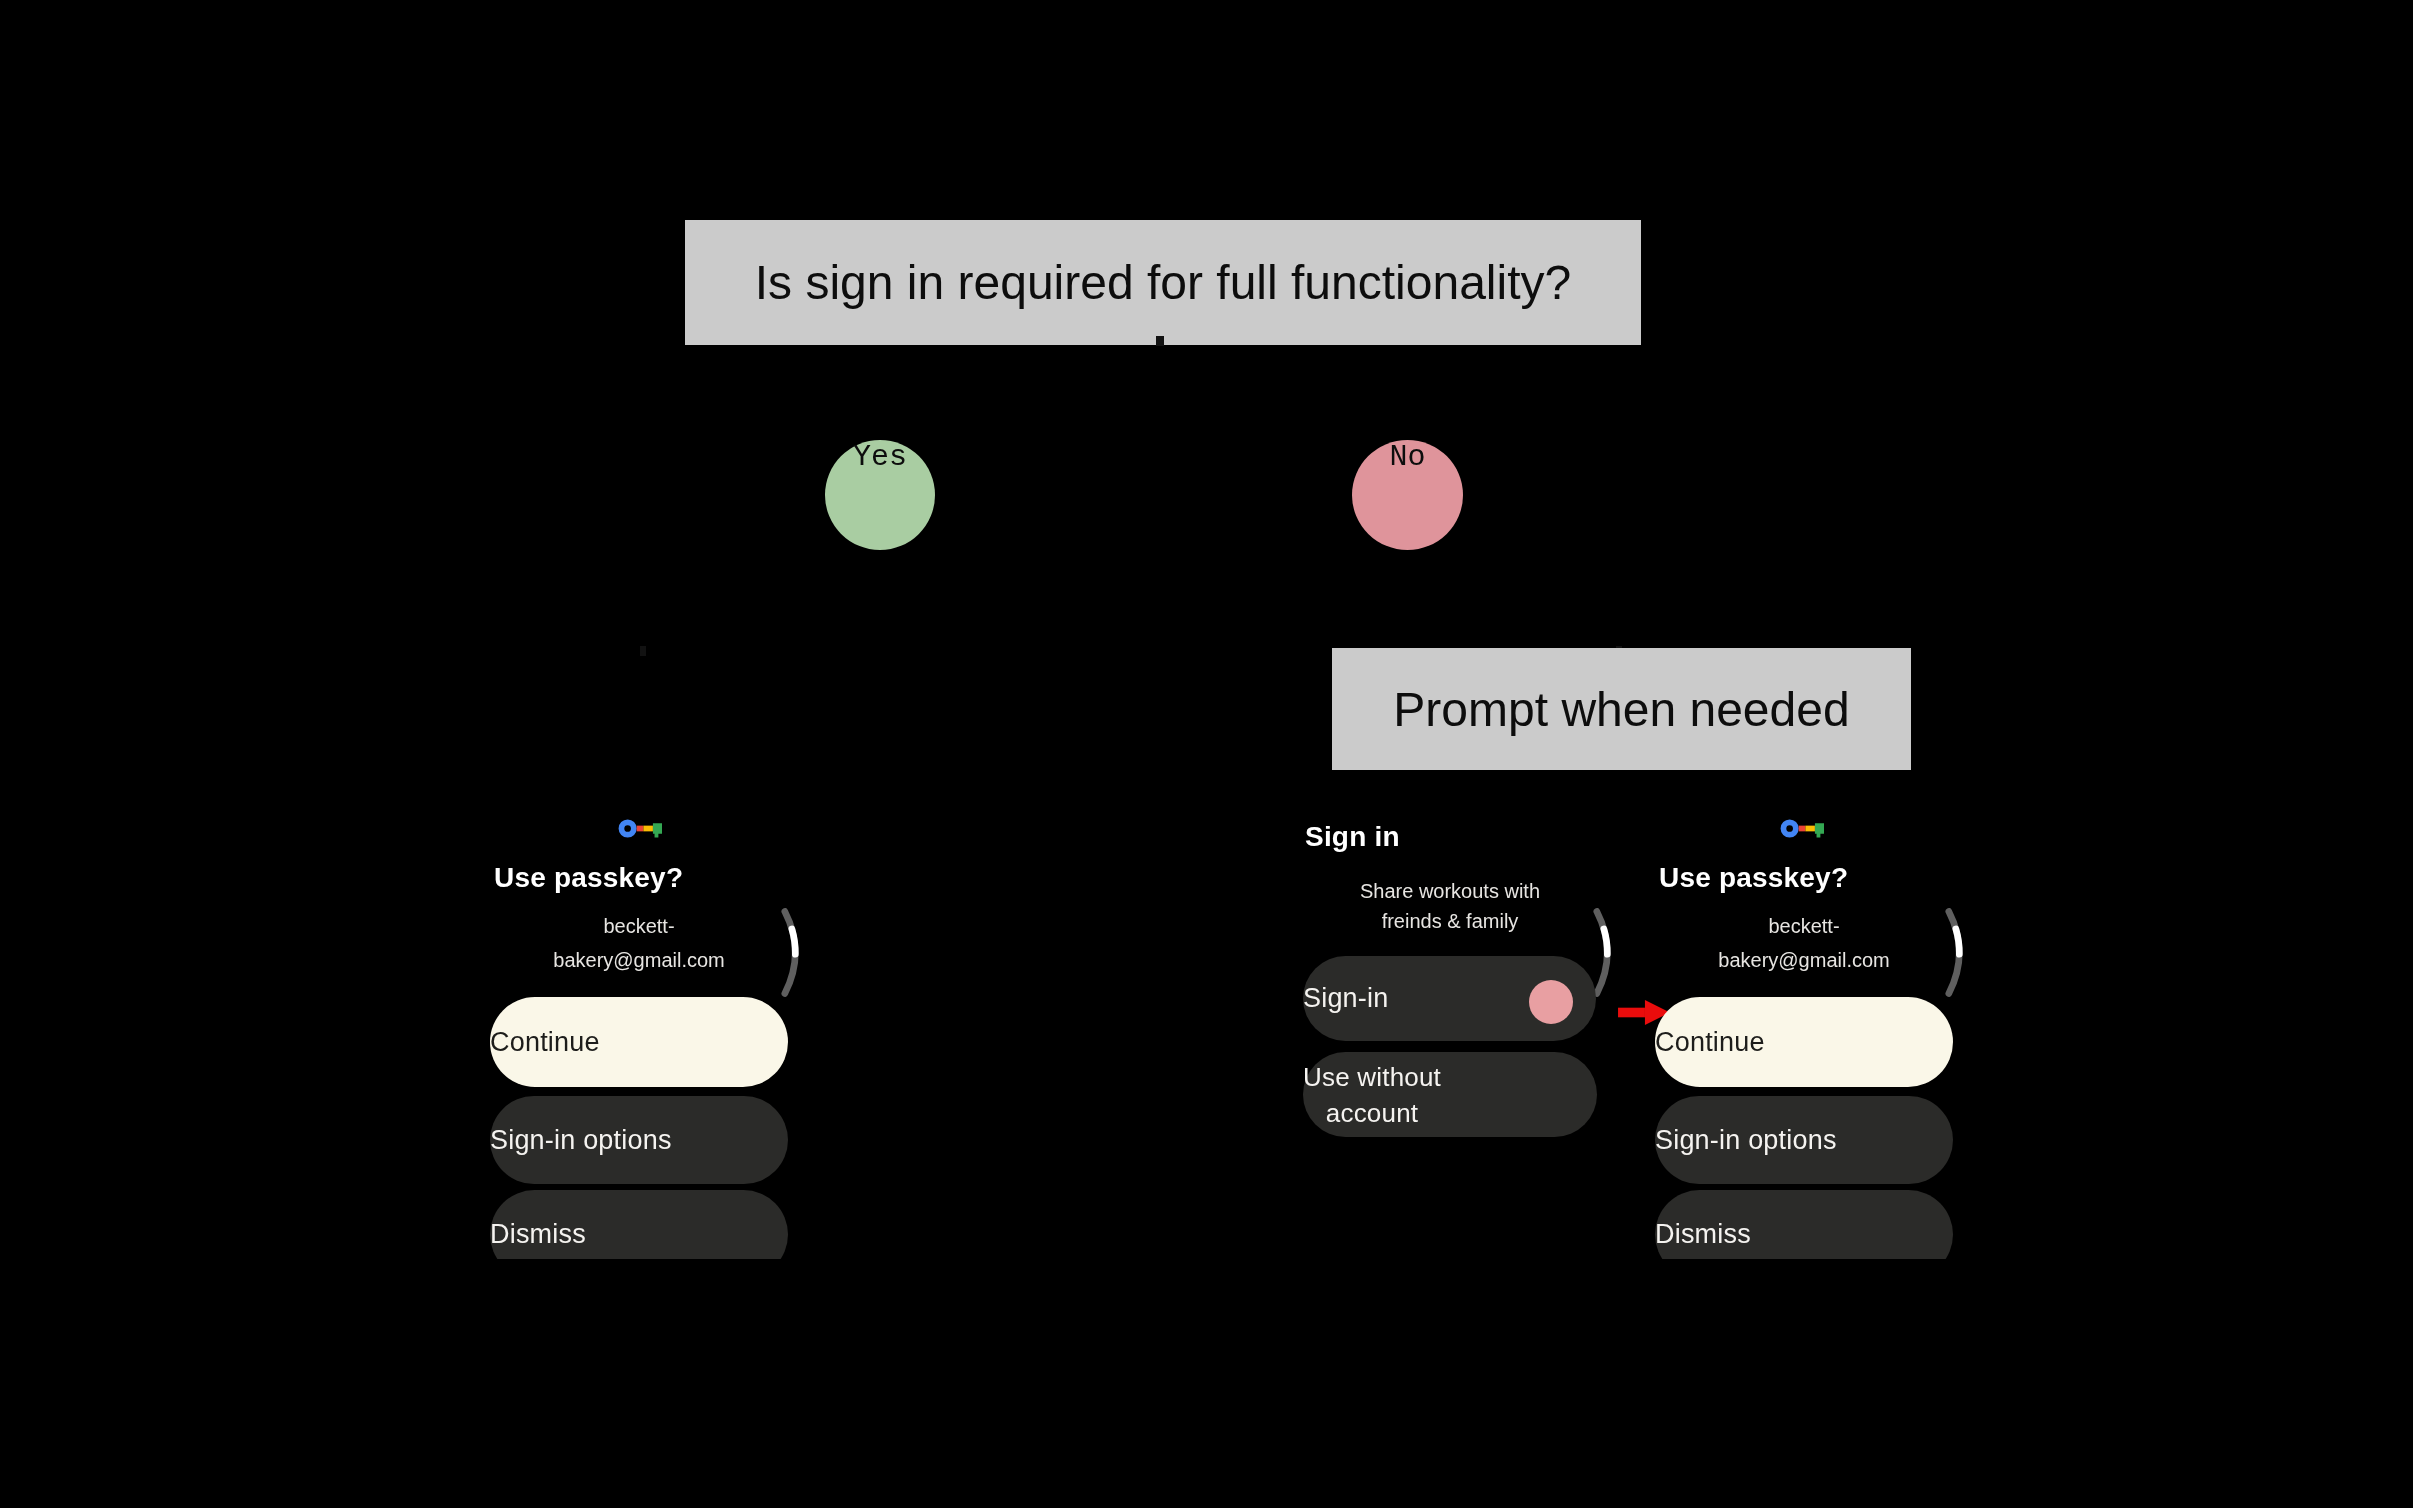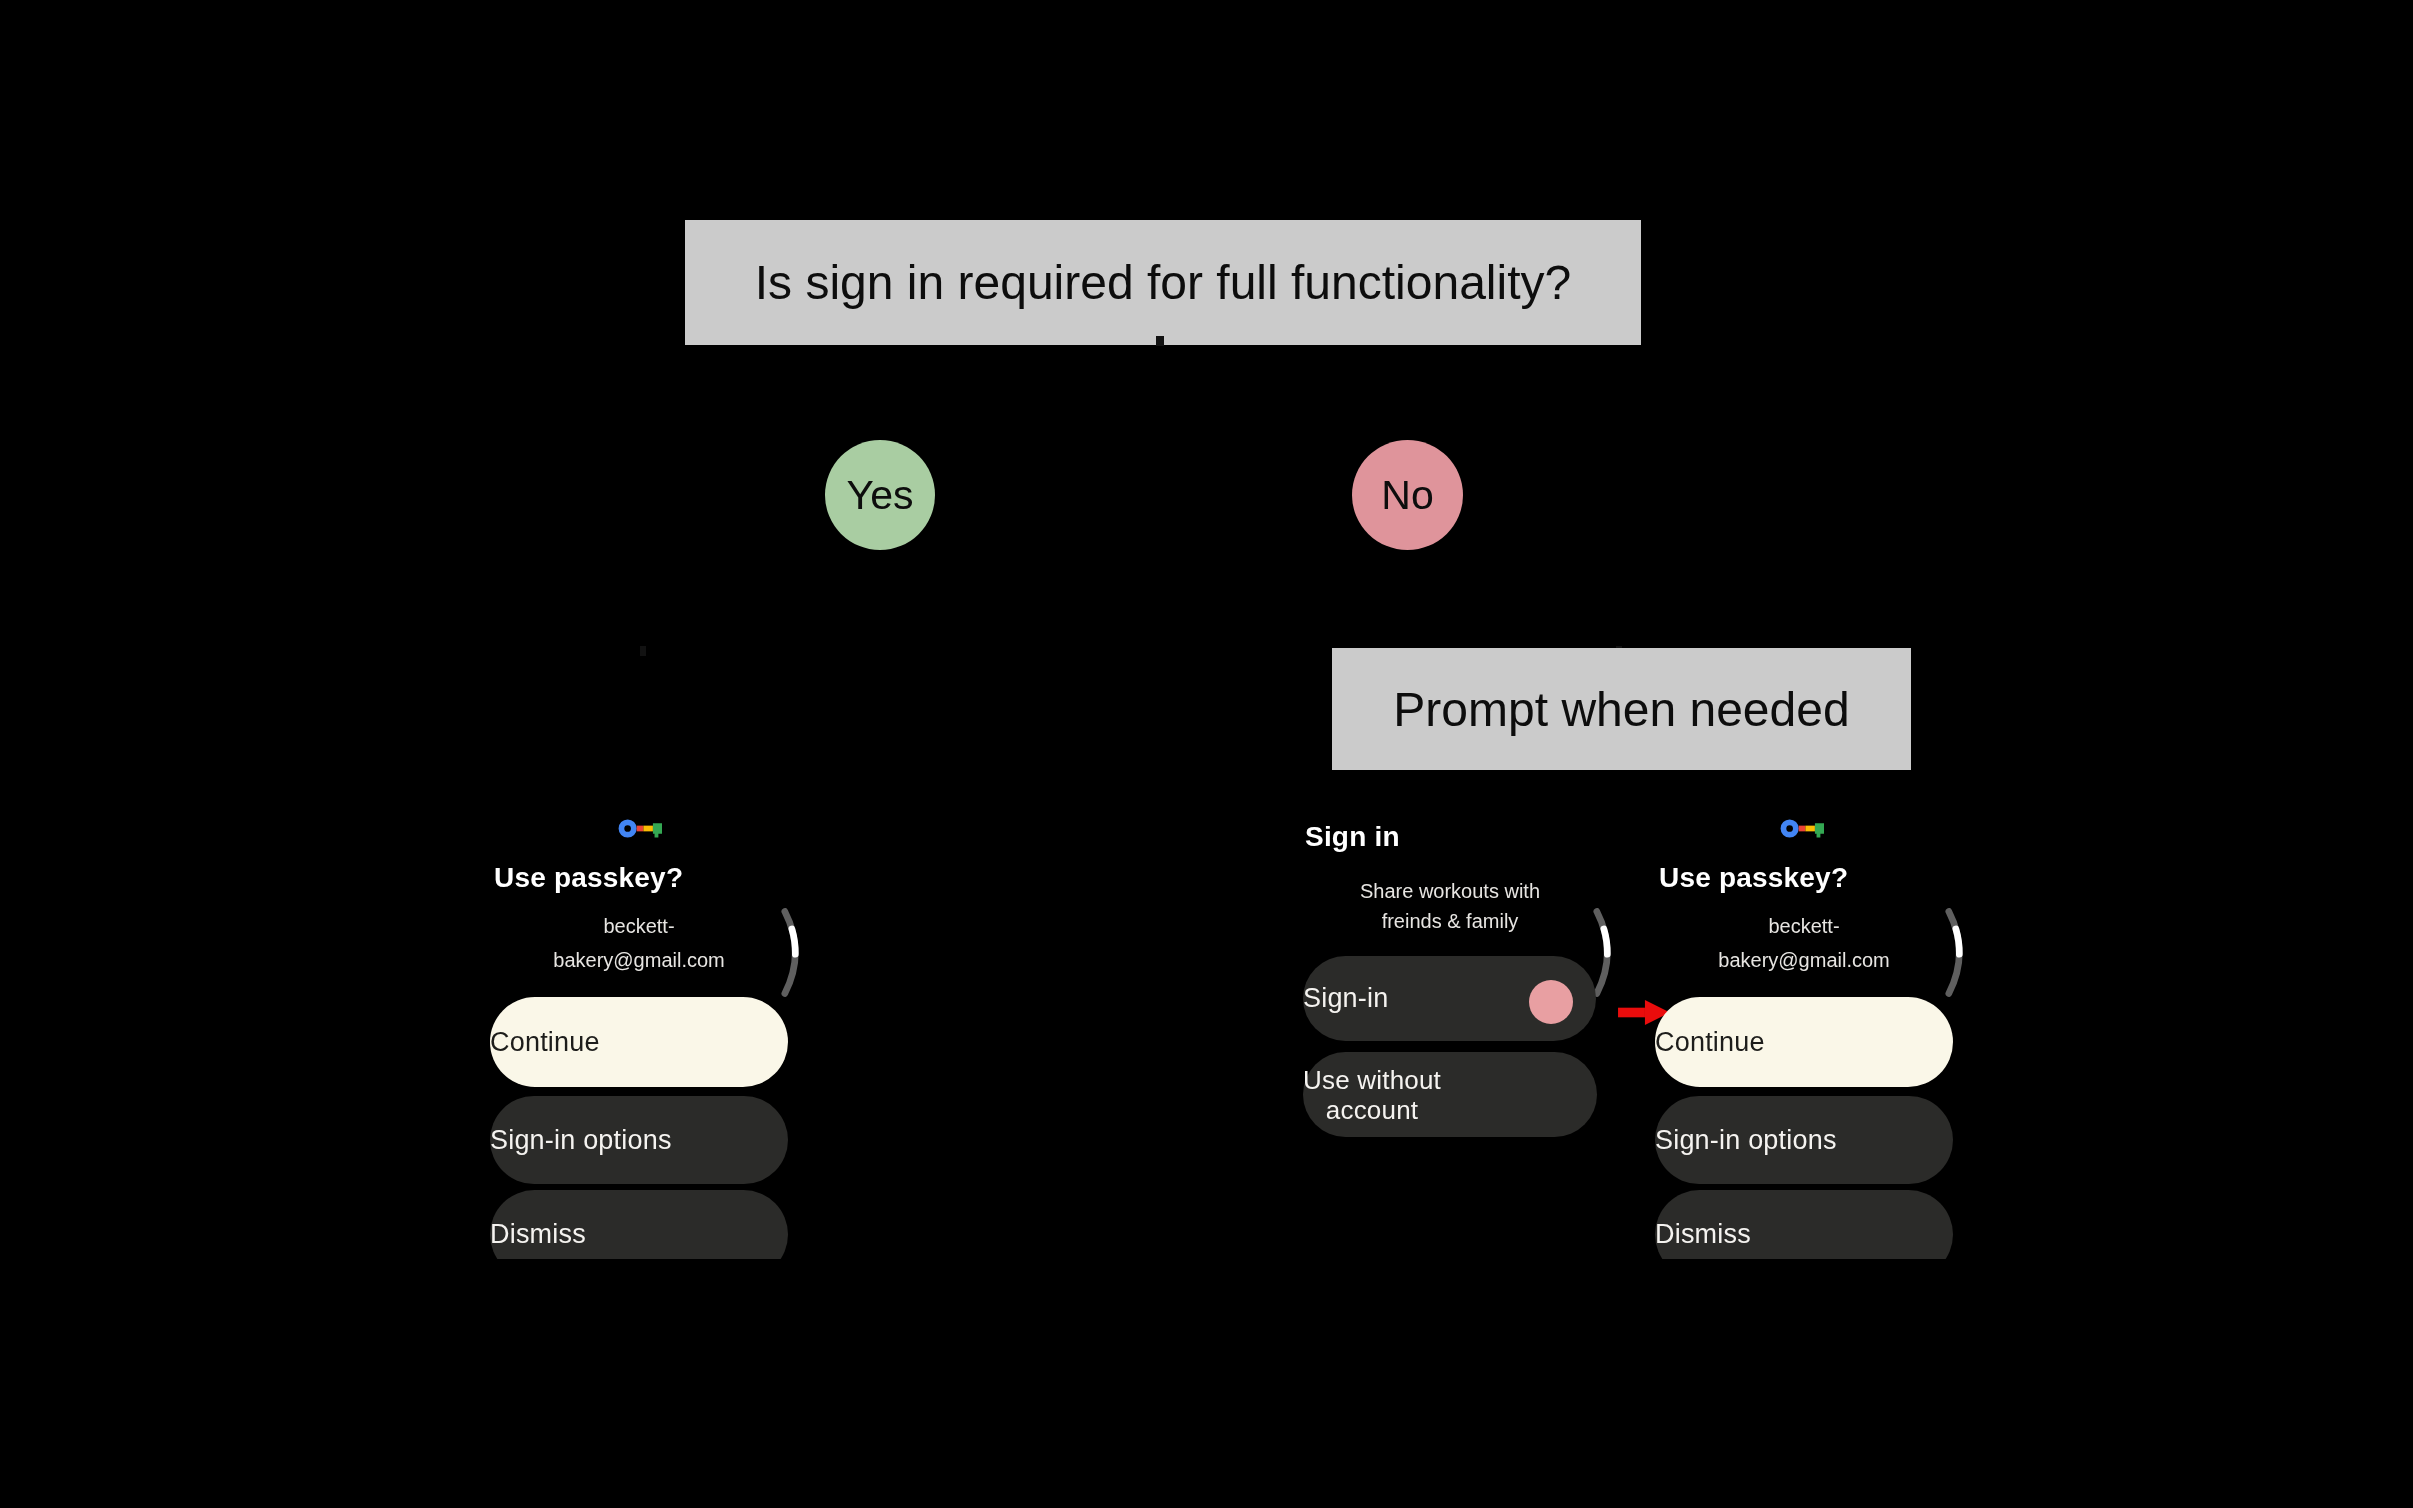--- a/index.html
+++ b/index.html
@@ -1,30 +1,30 @@
 <!DOCTYPE html>
 <html><head>
 <meta charset="utf-8">
 <style>
   html,body{margin:0;padding:0;background:#000;}
   #canvas{position:relative;width:2414px;height:1259px;background:#000;overflow:hidden;
           font-family:"Liberation Sans",sans-serif;}
   .abs{position:absolute;}
   .graybox{background:#cbcbcb;display:flex;align-items:center;justify-content:center;
            color:#0d0d0d;font-size:48px;}
-  .circle{border-radius:50%;display:flex;align-items:center;justify-content:center;
-          color:#0d0d0d;font-size:41px;}
+  .circle{border-radius:50%;display:flex;align-items:flex-start;justify-content:center;
+          color:#0d0d0d;font-size:30px;font-family:Liberation Mono, monospace;}
   .stub{background:#121212;}
   .watch-title{color:#ffffff;font-size:28px;font-weight:700;letter-spacing:0.2px;}
   .watch-sub{color:#e7e5e2;font-size:20px;text-align:center;white-space:pre-line;line-height:34px;}
   .pill{border-radius:58px;display:flex;align-items:center;justify-content:flex-start;
         font-size:27px;letter-spacing:0.2px;cursor:default;}
   .pill-dark{background:#2b2b29;color:#f5f3f0;}
   .pill-cream{background:#faf7e8;color:#1d1d1b;}
-  .two-line{white-space:pre-line;line-height:30px;text-align:center;font-size:26px;}
+  .two-line{white-space:pre-line;line-height:36px;text-align:center;font-size:26px;}
   .tapdot{background:#e89fa2;border-radius:50%;}
 </style>
 </head>
 <body>
 
 <div id="canvas">
 
   <div class="abs graybox" style="left:685px;top:220px;width:956px;height:125px;">
     <span>Is sign in required for full functionality?</span>
   </div>

